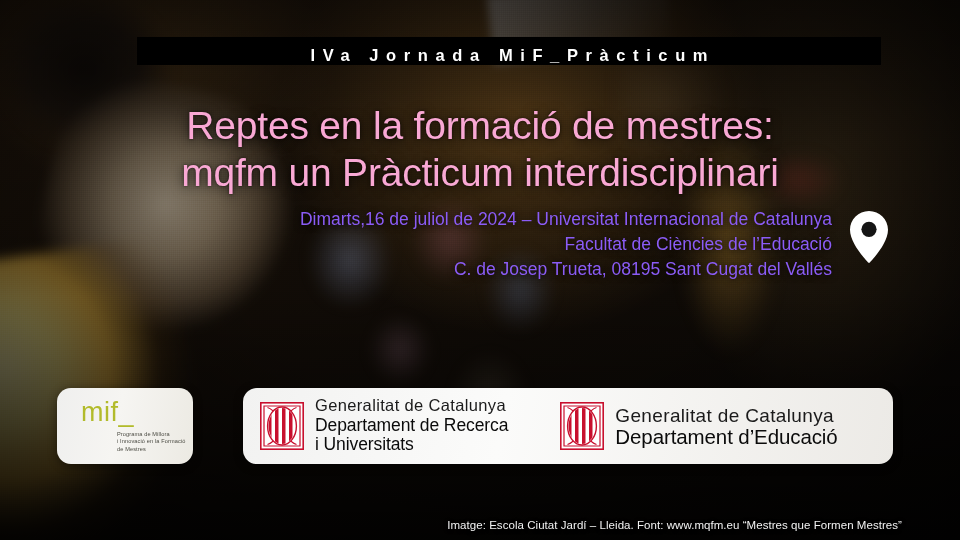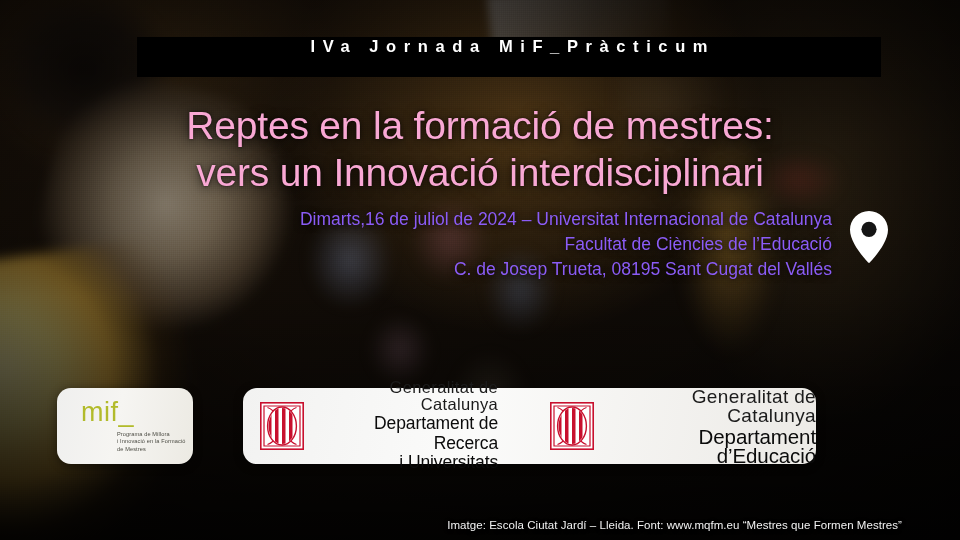--- a/index.html
+++ b/index.html
@@ -108,24 +108,24 @@
     opacity: 0.85;
     mix-blend-mode: overlay;
   }
 
   
   .kicker {
     position: absolute;
     left: 137px;
     top: 37px;
     width: 744px;
-    height: 40px;
+    height: 28px;
     background: #000;
     display: flex;
-    align-items: flex-start;
+    align-items: flex-end;
     justify-content: center;
   }
   .kicker-text {
     color: #ffffff;
     font-size: 16.5px;
     font-weight: 700;
     letter-spacing: 7.6px;
     white-space: nowrap;
     text-indent: 7.6px;
   }
@@ -202,26 +202,25 @@
     color: #4b4b43;
     font-size: 5.6px;
     line-height: 7.2px;
     letter-spacing: 0.12px;
   }
   .mif-tagline span { display: block; }
 
   .panel-gencat {
     left: 243px;
     top: 388px;
-    width: 573px;
+    width: 650px;
     height: 76px;
     background: linear-gradient(100deg, #f2f2f1 0%, #fbfbfa 40%, #eceae6 100%);
     display: flex;
     align-items: center;
-    text-align: right;
   }
   .gencat-unit {
     display: flex;
     align-items: center;
     gap: 11px;
   }
   .unit-recerca { margin-left: 17px; }
   .unit-educacio { margin-left: 52px; }
 
   .senyera { width: 44px; height: 48px; flex: 0 0 44px; }
@@ -274,21 +273,21 @@
   </div>
   <div class="bg-layer bg-grain"></div>
   <div class="bg-layer bg-vignette"></div>
 
   <div class="kicker">
     <span class="kicker-text">IVa Jornada MiF_Pràcticum</span>
   </div>
 
   <h1 class="title">
     <span class="title-line">Reptes en la formació de mestres:</span>
-    <span class="title-line">vers un Innovació interdisciplinari</span>
+    <span class="title-line">mqfm un Pràcticum interdisciplinari</span>
   </h1>
 
   <div class="venue">
     <span class="venue-line">Dimarts,16 de juliol de 2024 – Universitat Internacional de Catalunya</span>
     <span class="venue-line">Facultat de Ciències de l’Educació</span>
     <span class="venue-line">C. de Josep Trueta, 08195 Sant Cugat del Vallés</span>
   </div>
 
   <div class="pin">
     <svg viewBox="0 0 40 52" width="40" height="52" aria-hidden="true">

